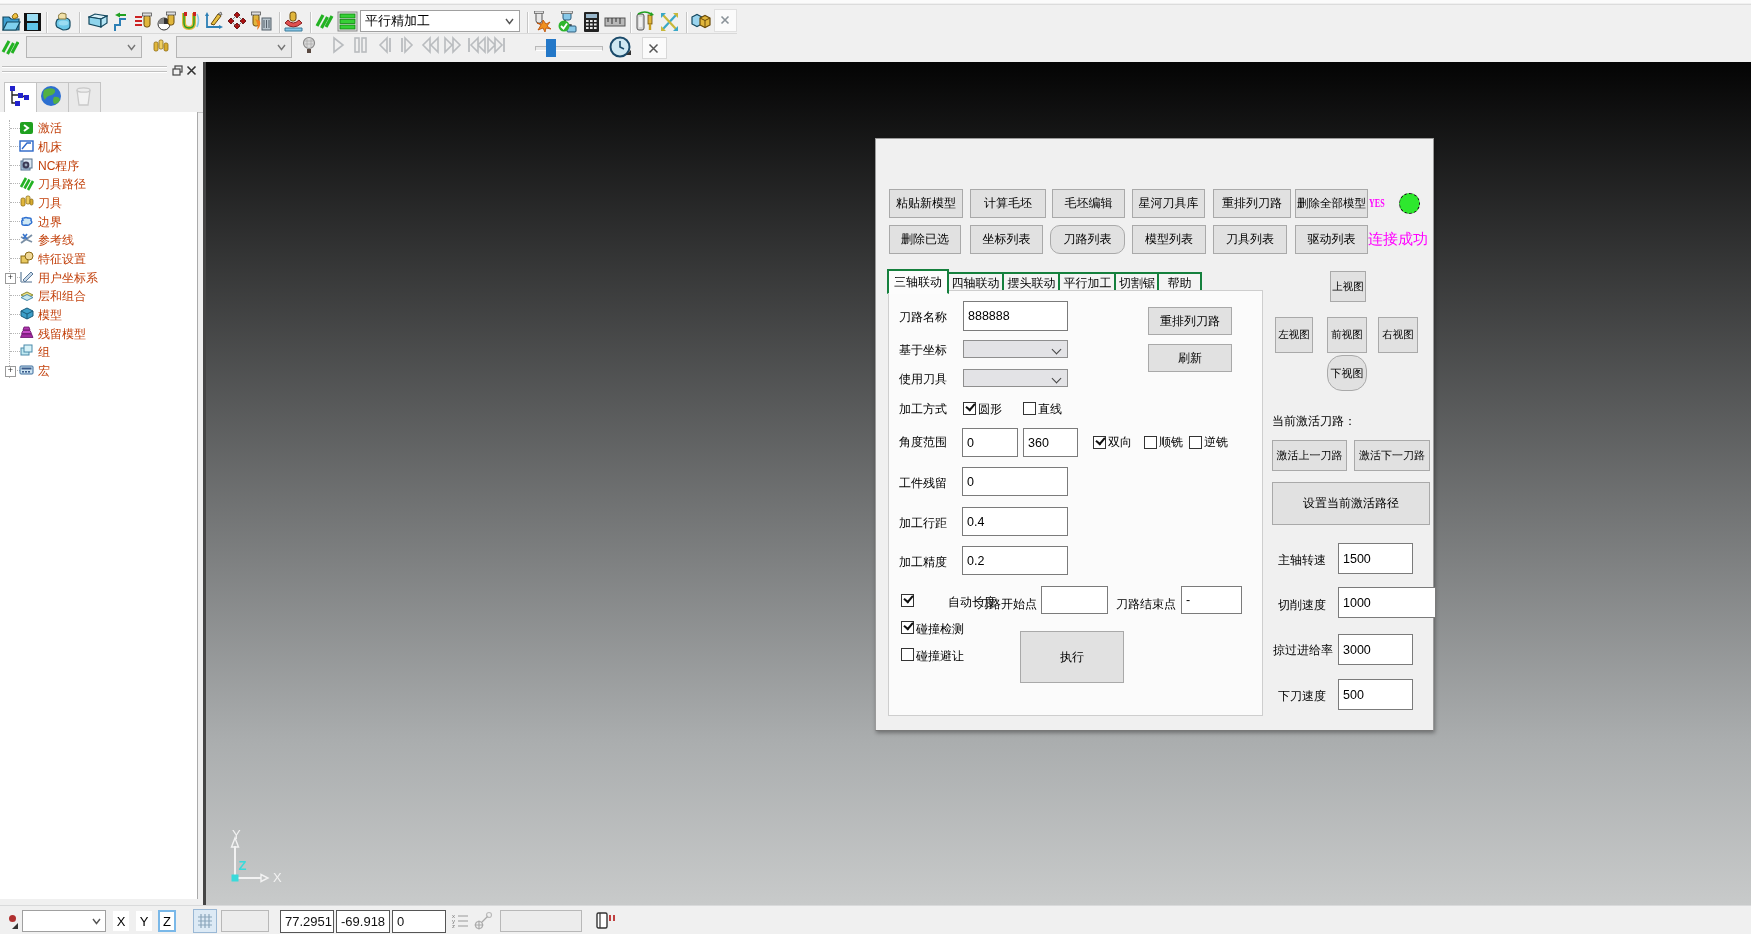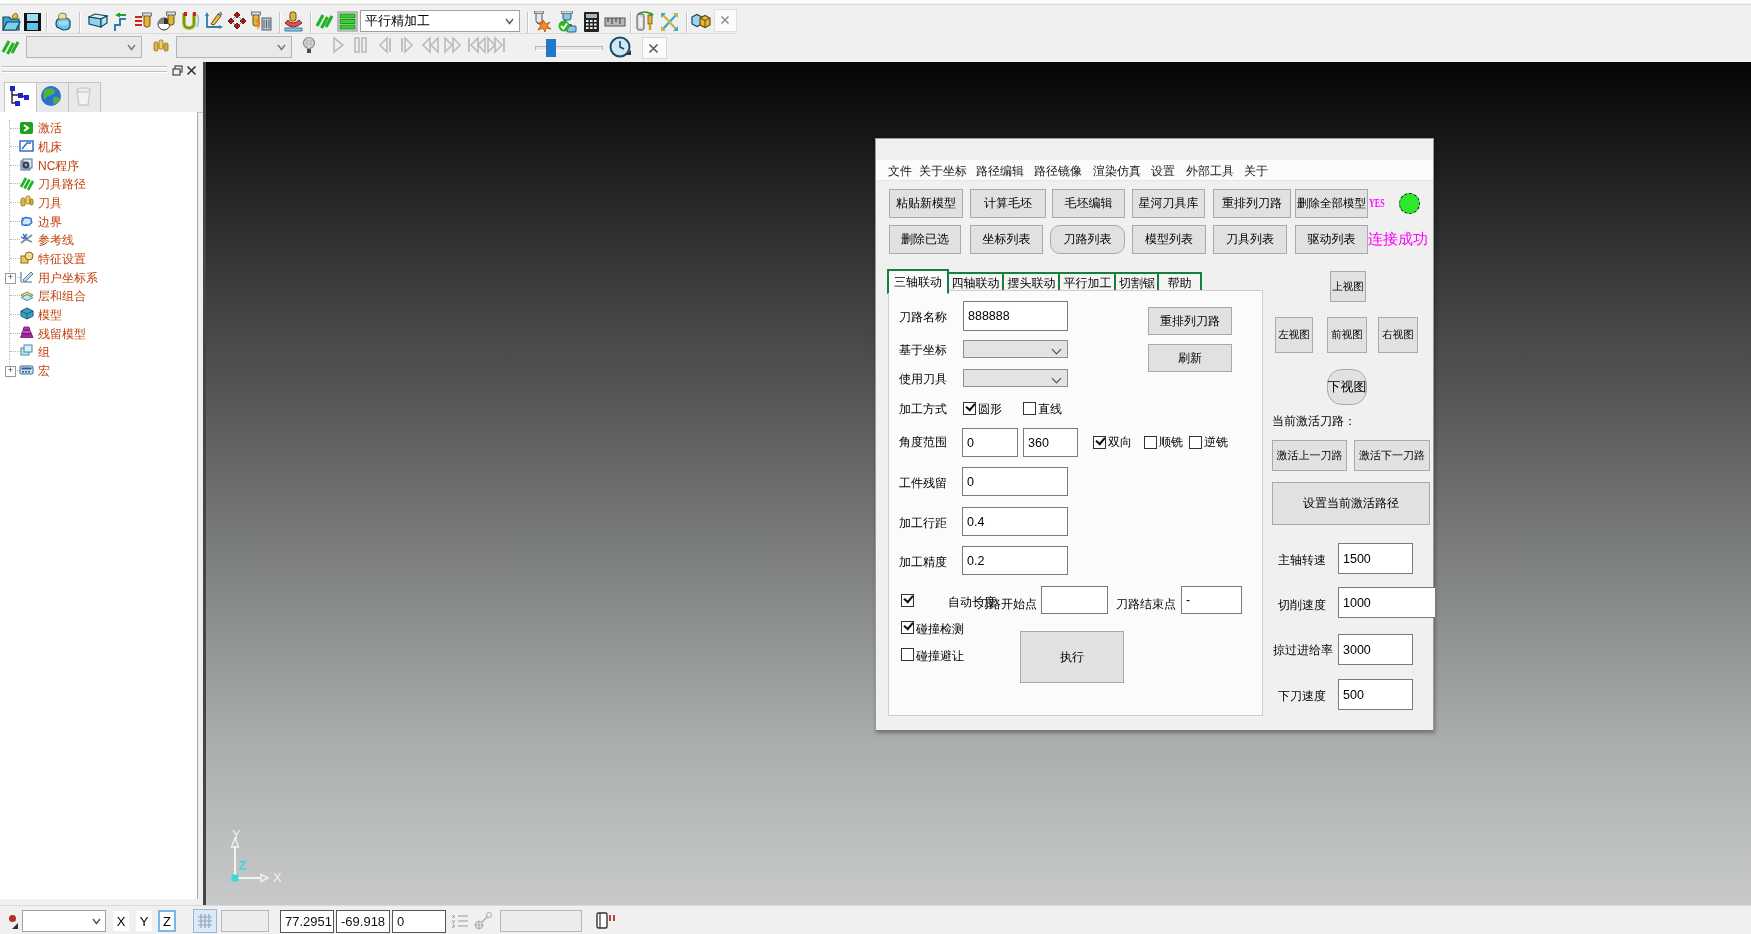--- a/index.html
+++ b/index.html
@@ -456,30 +456,20 @@
             <rect x="6" y="9" width="2" height="1.6"></rect>
             <rect x="9" y="9" width="2" height="1.6"></rect>
           </g>
         </svg>
       <div class="titem" style="top:251px">宏</div>
     </div>
   </div>
 </div>
 
 <div class="abs" id="dlg">
-  <div id="dlgmenu">
-    <span class="mitem" style="left:12px">文件</span>
-    <span class="mitem" style="left:43px">关于坐标</span>
-    <span class="mitem" style="left:100px">路径编辑</span>
-    <span class="mitem" style="left:158px">路径镜像</span>
-    <span class="mitem" style="left:217px">渲染仿真</span>
-    <span class="mitem" style="left:275px">设置</span>
-    <span class="mitem" style="left:310px">外部工具</span>
-    <span class="mitem" style="left:368px">关于</span>
-  </div>
   <div id="dlgbody">
 
     <div class="btn" style="left:13px;top:50px;width:72px;height:27px;">粘贴新模型</div>
     <div class="btn" style="left:94px;top:50px;width:74px;height:27px;">计算毛坯</div>
     <div class="btn" style="left:176px;top:50px;width:71px;height:27px;">毛坯编辑</div>
     <div class="btn" style="left:256px;top:50px;width:71px;height:27px;">星河刀具库</div>
     <div class="btn" style="left:337px;top:50px;width:76px;height:27px;">重排列刀路</div>
     <div class="btn" style="left:419px;top:50px;width:71px;height:27px;font-size:11.5px;">删除全部模型</div>
     <span class="mag" style="left:493px;top:56px;font-size:13px;font-weight:bold;font-family:'Liberation Serif',serif;transform:scaleX(.62);transform-origin:0 0;">YES</span>
     <div style="position:absolute;left:523px;top:54px;width:19px;height:19px;border-radius:50%;background:#2ee82e;border:1.5px dashed #111;"></div>
@@ -537,21 +527,21 @@
     <div class="chk" style="left:25px;top:509px;"></div>
       <span class="lbl" style="left:40px;top:509px;">碰撞避让</span>
     <div class="btn" style="left:144px;top:492px;width:102px;height:50px;">执行</div>
     <div class="btn" style="left:272px;top:168px;width:82px;height:26px;">重排列刀路</div>
     <div class="btn" style="left:272px;top:205px;width:82px;height:26px;">刷新</div>
 
     <div class="btn" style="left:454px;top:132px;width:34px;height:29px;font-size:10.5px;">上视图</div>
     <div class="btn" style="left:399px;top:178px;width:36px;height:34px;font-size:10.5px;">左视图</div>
     <div class="btn" style="left:451px;top:178px;width:38px;height:34px;font-size:10.5px;">前视图</div>
     <div class="btn" style="left:502px;top:178px;width:38px;height:34px;font-size:10.5px;">右视图</div>
-    <div class="btn" style="left:451px;top:230px;width:38px;height:34px;font-size:13px;border-radius:15px;">下视图</div>
+    <div class="btn" style="left:451px;top:216px;width:38px;height:34px;font-size:11px;border-radius:15px;">下视图</div>
     <span class="lbl" style="left:396px;top:274px;">当前激活刀路：</span>
     <div class="btn" style="left:396px;top:301px;width:73px;height:29px;font-size:11px;">激活上一刀路</div>
     <div class="btn" style="left:478px;top:301px;width:74px;height:29px;font-size:11px;">激活下一刀路</div>
     <div class="btn" style="left:396px;top:343px;width:156px;height:41px;">设置当前激活路径</div>
     <span class="lbl" style="left:402px;top:413px;">主轴转速</span>
     <div class="inp" style="left:462px;top:404px;width:75px;height:31px;">1500</div>
     <span class="lbl" style="left:402px;top:458px;">切削速度</span>
     <div class="inp" style="left:462px;top:448px;width:98px;height:31px;">1000</div>
     <span class="lbl" style="left:397px;top:503px;">掠过进给率</span>
     <div class="inp" style="left:462px;top:495px;width:75px;height:31px;">3000</div>

